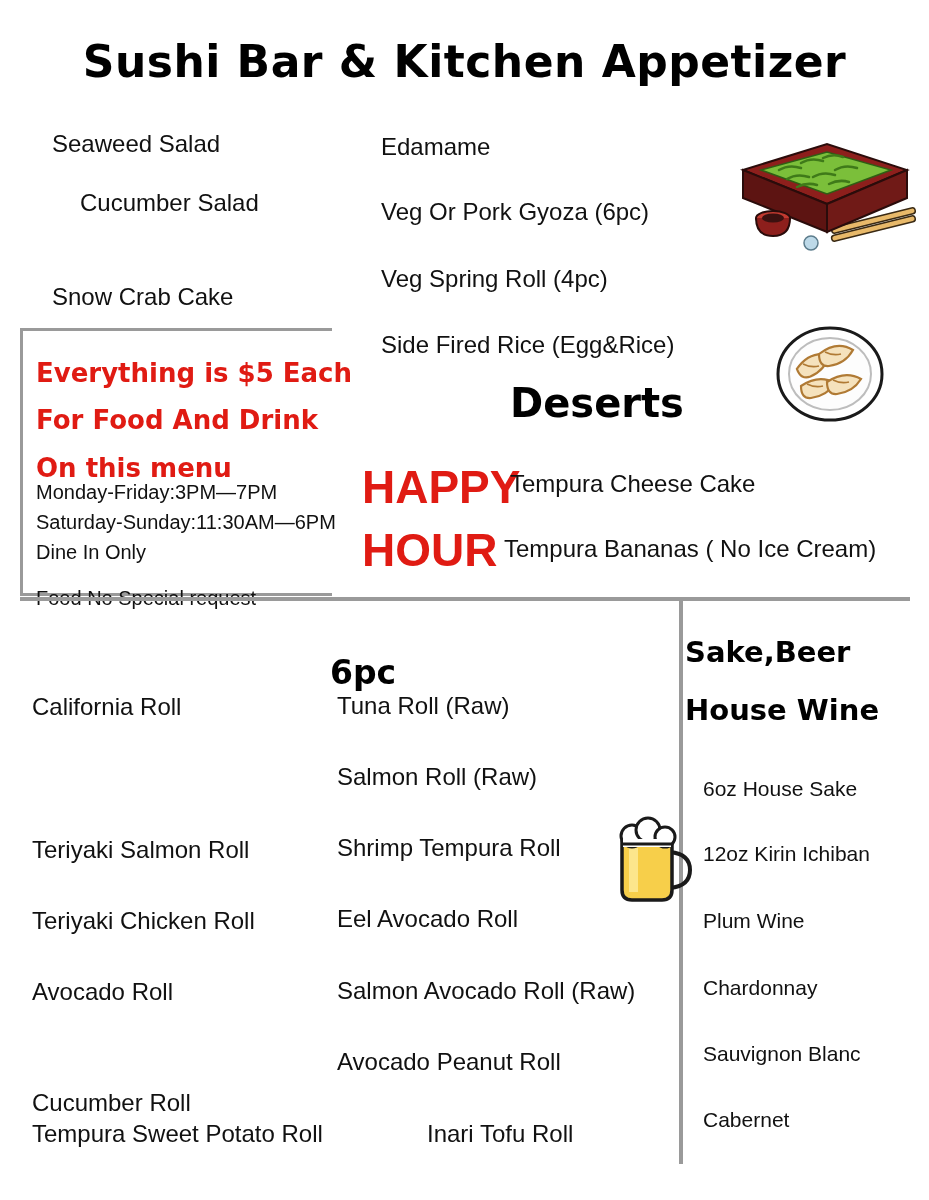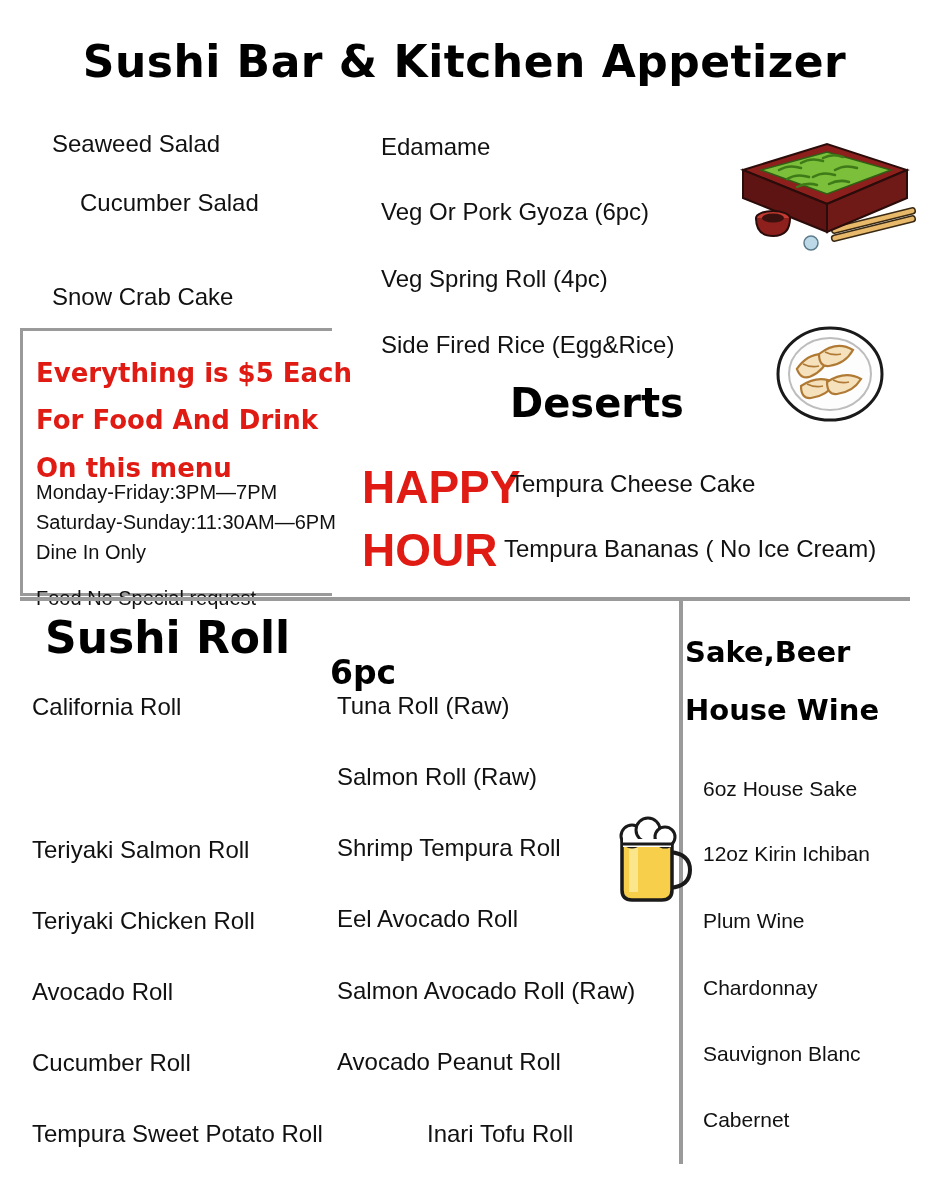--- a/index.html
+++ b/index.html
@@ -220,28 +220,27 @@
       <path d="M28 44 q8 4 16 2"></path>
       <path d="M50 32 q8 4 16 2"></path>
       <path d="M32 64 q8 4 16 2"></path>
       <path d="M58 60 q8 4 16 2"></path>
     </g>
   </svg>
 
   <div class="hr-main"></div>
   <div class="vr-drinks"></div>
 
-  <div class="section-title" id="sushi-roll-title">Sushi Roll</div>
   <div class="section-title" id="sushi-roll-pc">6pc</div>
 
   <div class="item roll-left" style="top:693px;">California Roll</div>
   <div class="item roll-left" style="top:836px;">Teriyaki Salmon Roll</div>
   <div class="item roll-left" style="top:907px;">Teriyaki Chicken Roll</div>
   <div class="item roll-left" style="top:978px;">Avocado Roll</div>
-  <div class="item roll-left" style="top:1049px;">Cucumber Roll</div>
+  <div class="item roll-left" style="top:1089px;">Cucumber Roll</div>
   <div class="item roll-left" style="top:1120px;">Tempura Sweet Potato Roll</div>
 
   <div class="item roll-mid" style="top:692px;">Tuna Roll (Raw)</div>
   <div class="item roll-mid" style="top:763px;">Salmon Roll (Raw)</div>
   <div class="item roll-mid" style="top:834px;">Shrimp Tempura Roll</div>
   <div class="item roll-mid" style="top:905px;">Eel Avocado Roll</div>
   <div class="item roll-mid" style="top:977px;">Salmon Avocado Roll (Raw)</div>
   <div class="item roll-mid" style="top:1048px;">Avocado Peanut Roll</div>
   <div class="item roll-mid" style="left:427px; top:1120px;">Inari Tofu Roll</div>
 

